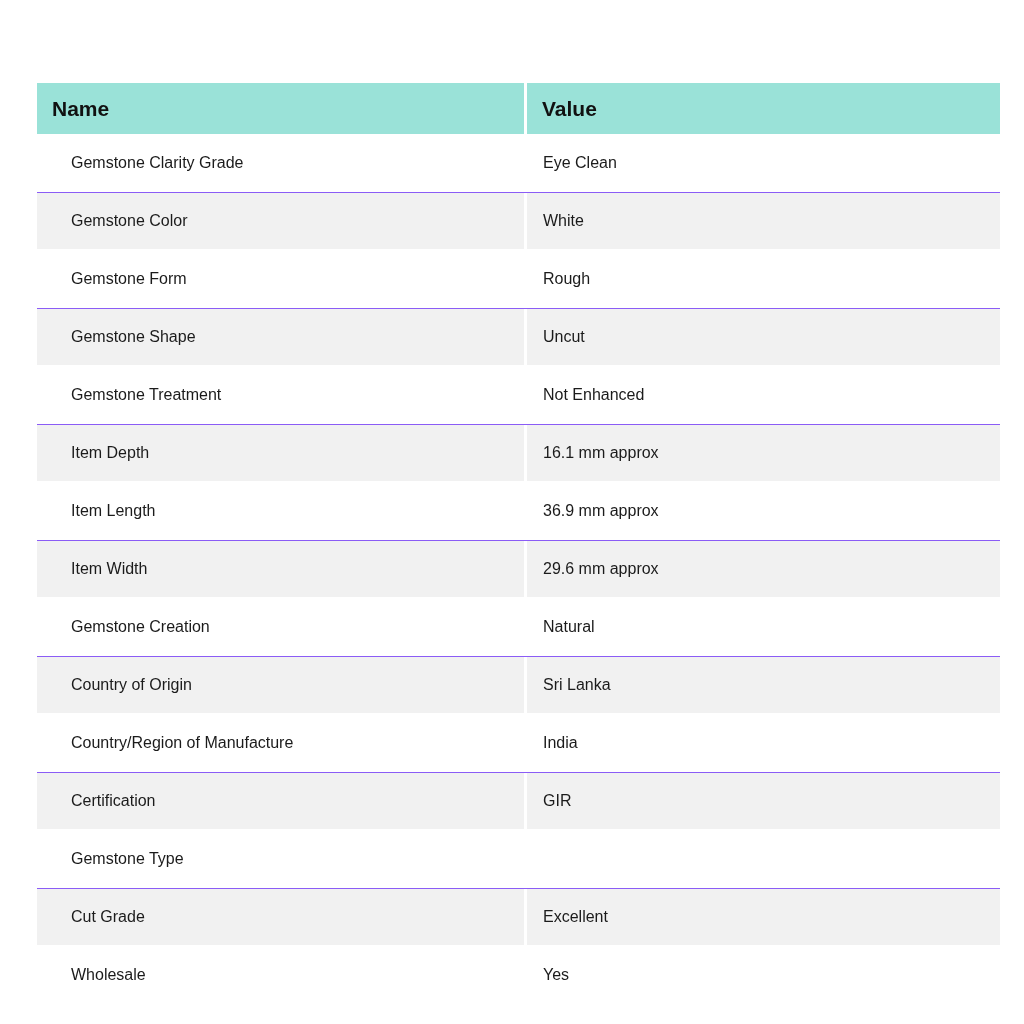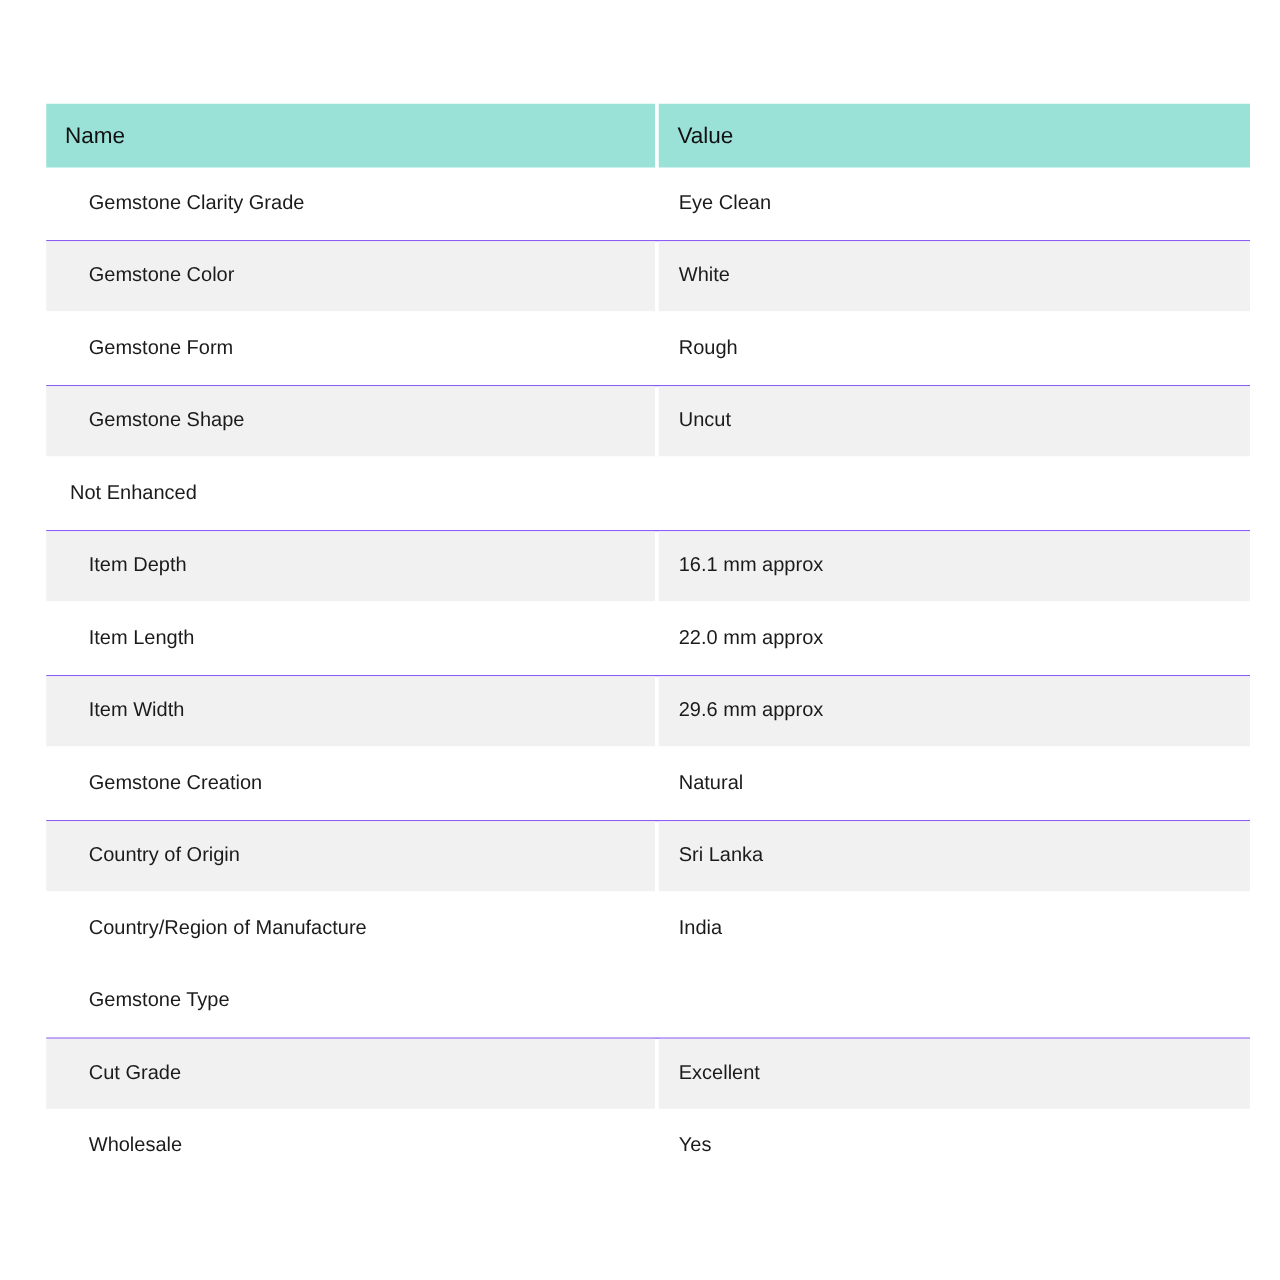--- a/index.html
+++ b/index.html
@@ -43,22 +43,22 @@
   .c2 {
     flex: 1 1 auto;
     margin-left: 3px; 
     padding-left: 16px;
   }
   .header-row {
     height: 51px;
   }
   .header-row .cell {
     background: var(--header-bg);
-    font-size: 18px;
-    font-weight: 400;
+    font-size: 21px;
+    font-weight: 700;
     color: var(--header-text);
     padding-left: 15px;
   }
   .data-row {
     height: 58px;
     font-size: 16px;
     color: var(--text-color);
   }
   .data-row.striped {
     border-top: 1px solid #8b5cf6;
@@ -87,46 +87,51 @@
       </div>
       <div class="row data-row">
         <div class="cell c1">Gemstone Form</div>
         <div class="cell c2">Rough</div>
       </div>
       <div class="row data-row striped">
         <div class="cell c1">Gemstone Shape</div>
         <div class="cell c2">Uncut</div>
       </div>
       <div class="row data-row">
+        <div class="cell c1">Gemstone Treatment</div>
         <div class="cell c2">Not Enhanced</div>
       </div>
       <div class="row data-row striped">
         <div class="cell c1">Item Depth</div>
         <div class="cell c2">16.1 mm approx</div>
       </div>
       <div class="row data-row">
         <div class="cell c1">Item Length</div>
-        <div class="cell c2">22.0 mm approx</div>
+        <div class="cell c2">36.9 mm approx</div>
       </div>
       <div class="row data-row striped">
         <div class="cell c1">Item Width</div>
         <div class="cell c2">29.6 mm approx</div>
       </div>
       <div class="row data-row">
         <div class="cell c1">Gemstone Creation</div>
         <div class="cell c2">Natural</div>
       </div>
       <div class="row data-row striped">
         <div class="cell c1">Country of Origin</div>
         <div class="cell c2">Sri Lanka</div>
       </div>
       <div class="row data-row">
         <div class="cell c1">Country/Region of Manufacture</div>
         <div class="cell c2">India</div>
       </div>
+      <div class="row data-row striped">
+        <div class="cell c1">Certification</div>
+        <div class="cell c2">GIR</div>
+      </div>
       <div class="row data-row">
         <div class="cell c1">Gemstone Type</div>
       </div>
       <div class="row data-row striped">
         <div class="cell c1">Cut Grade</div>
         <div class="cell c2">Excellent</div>
       </div>
       <div class="row data-row">
         <div class="cell c1">Wholesale</div>
         <div class="cell c2">Yes</div>

